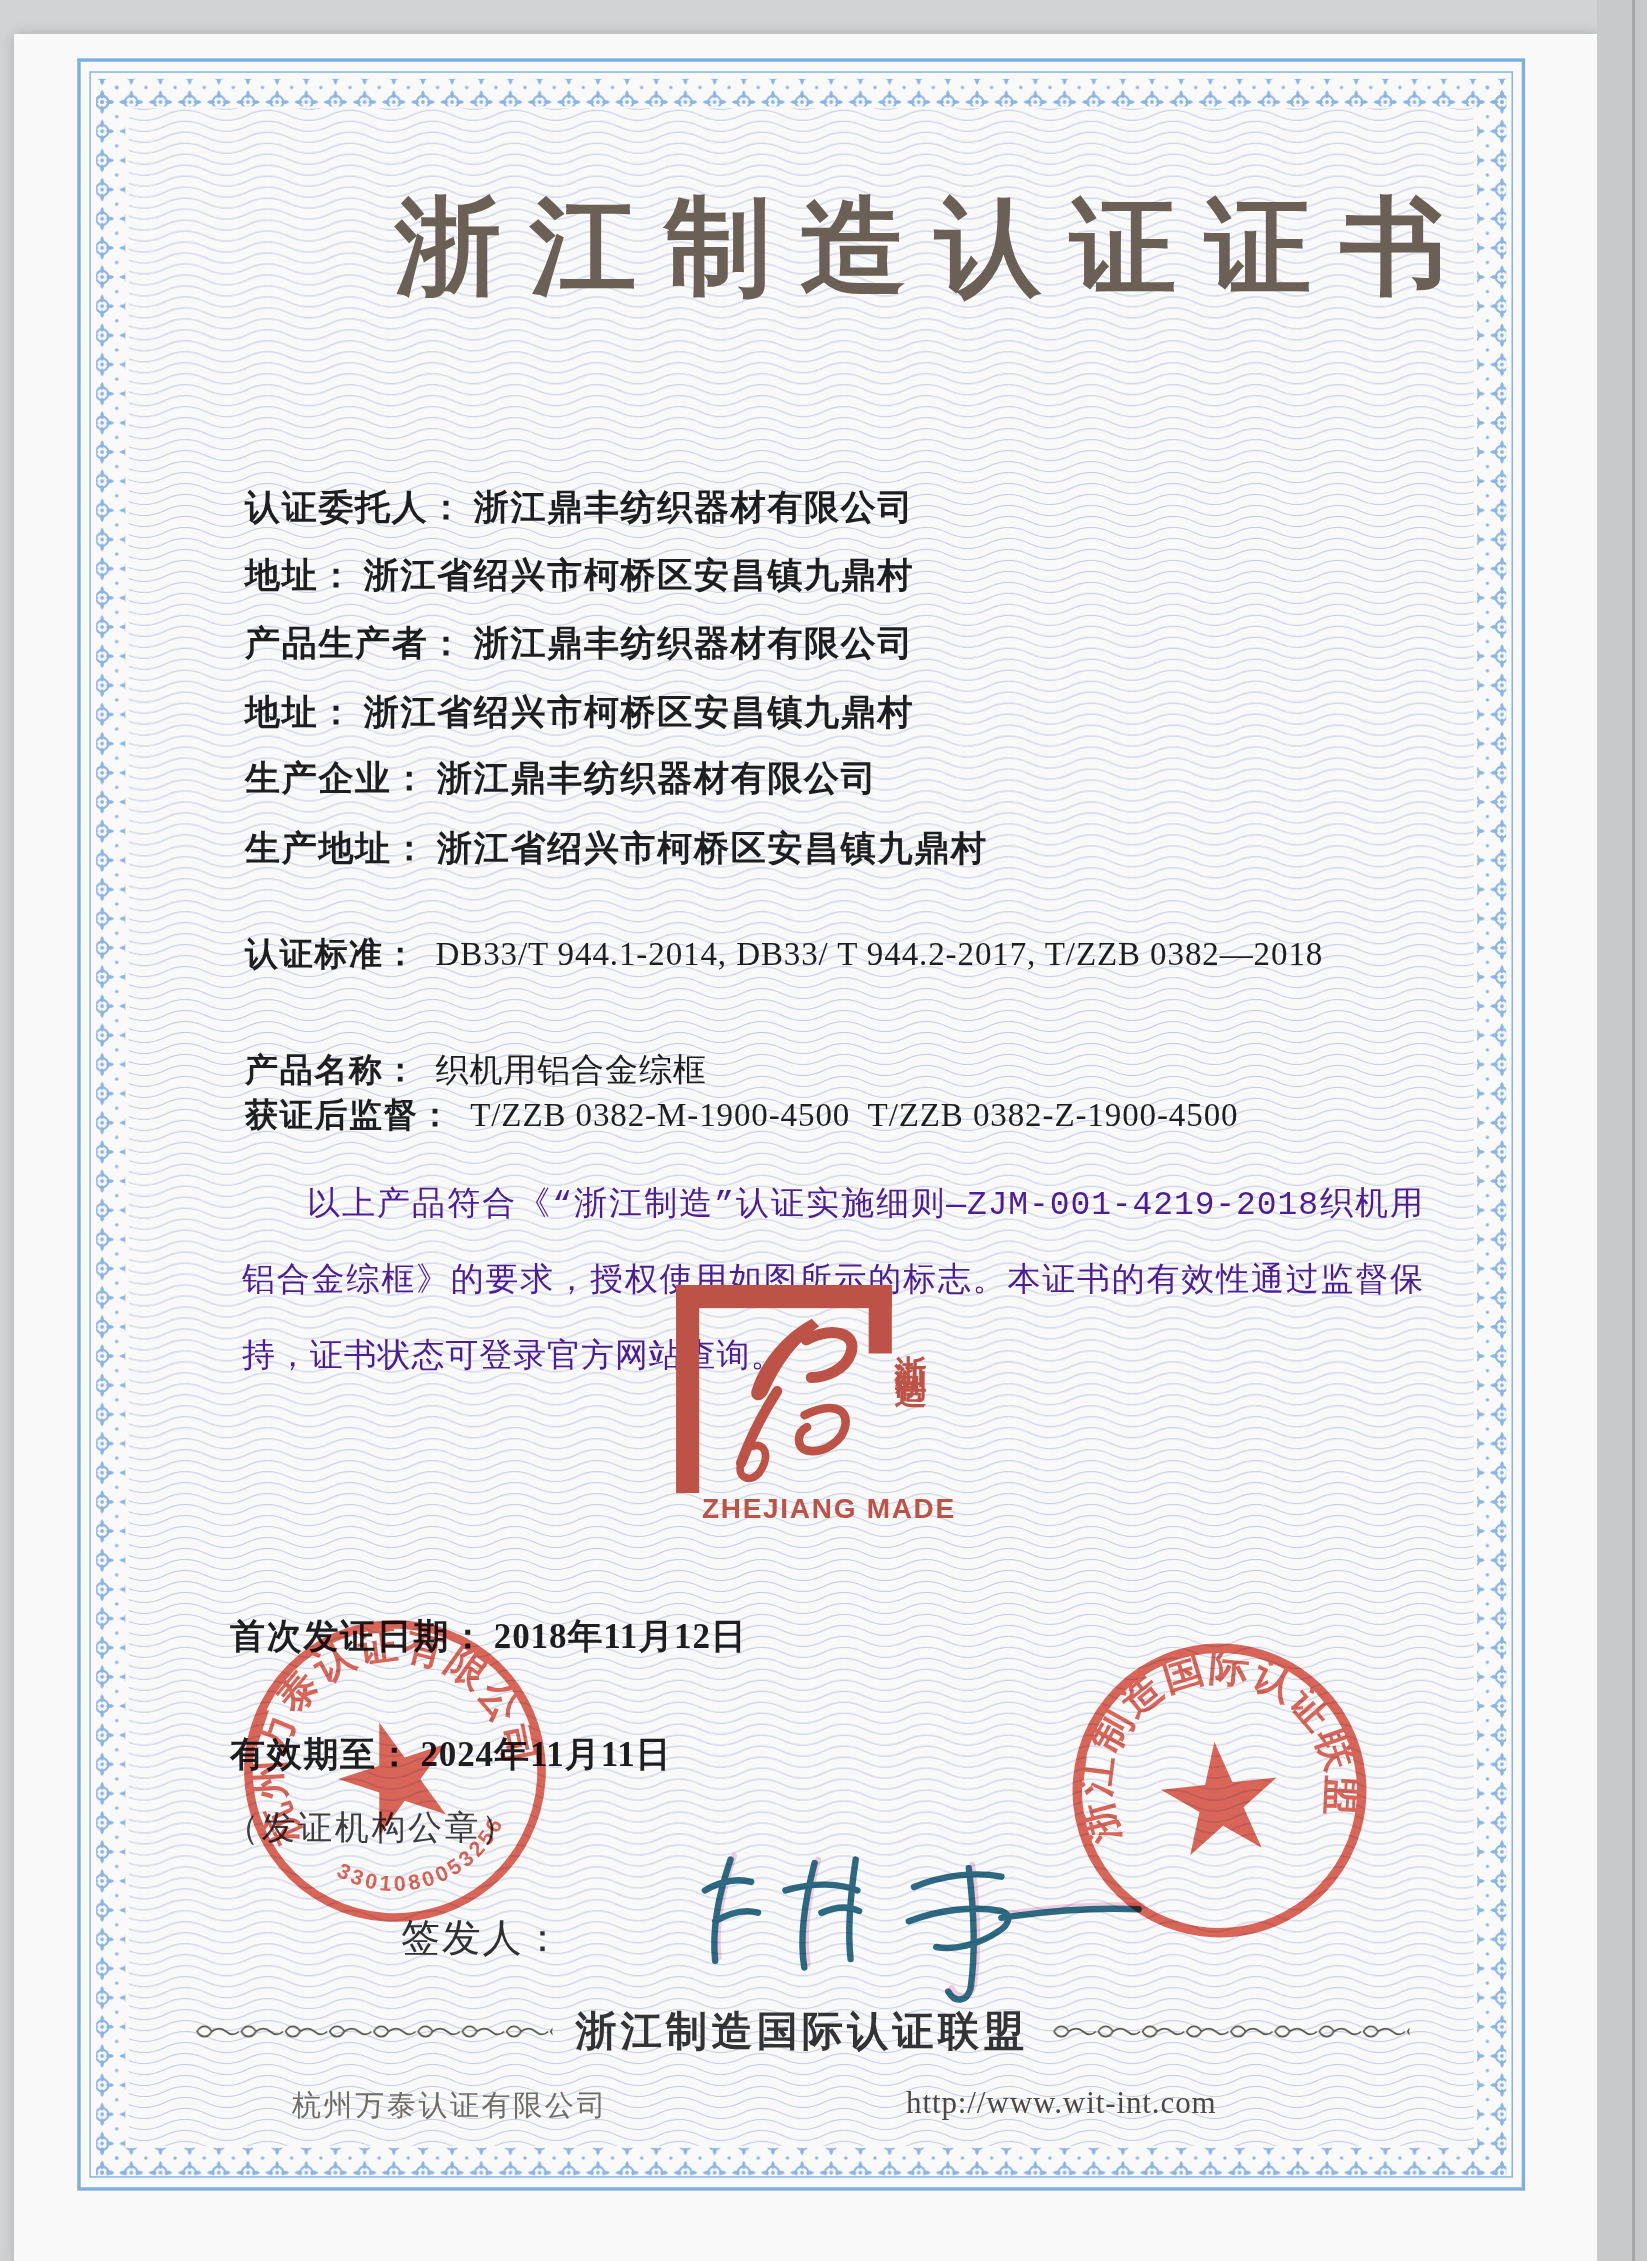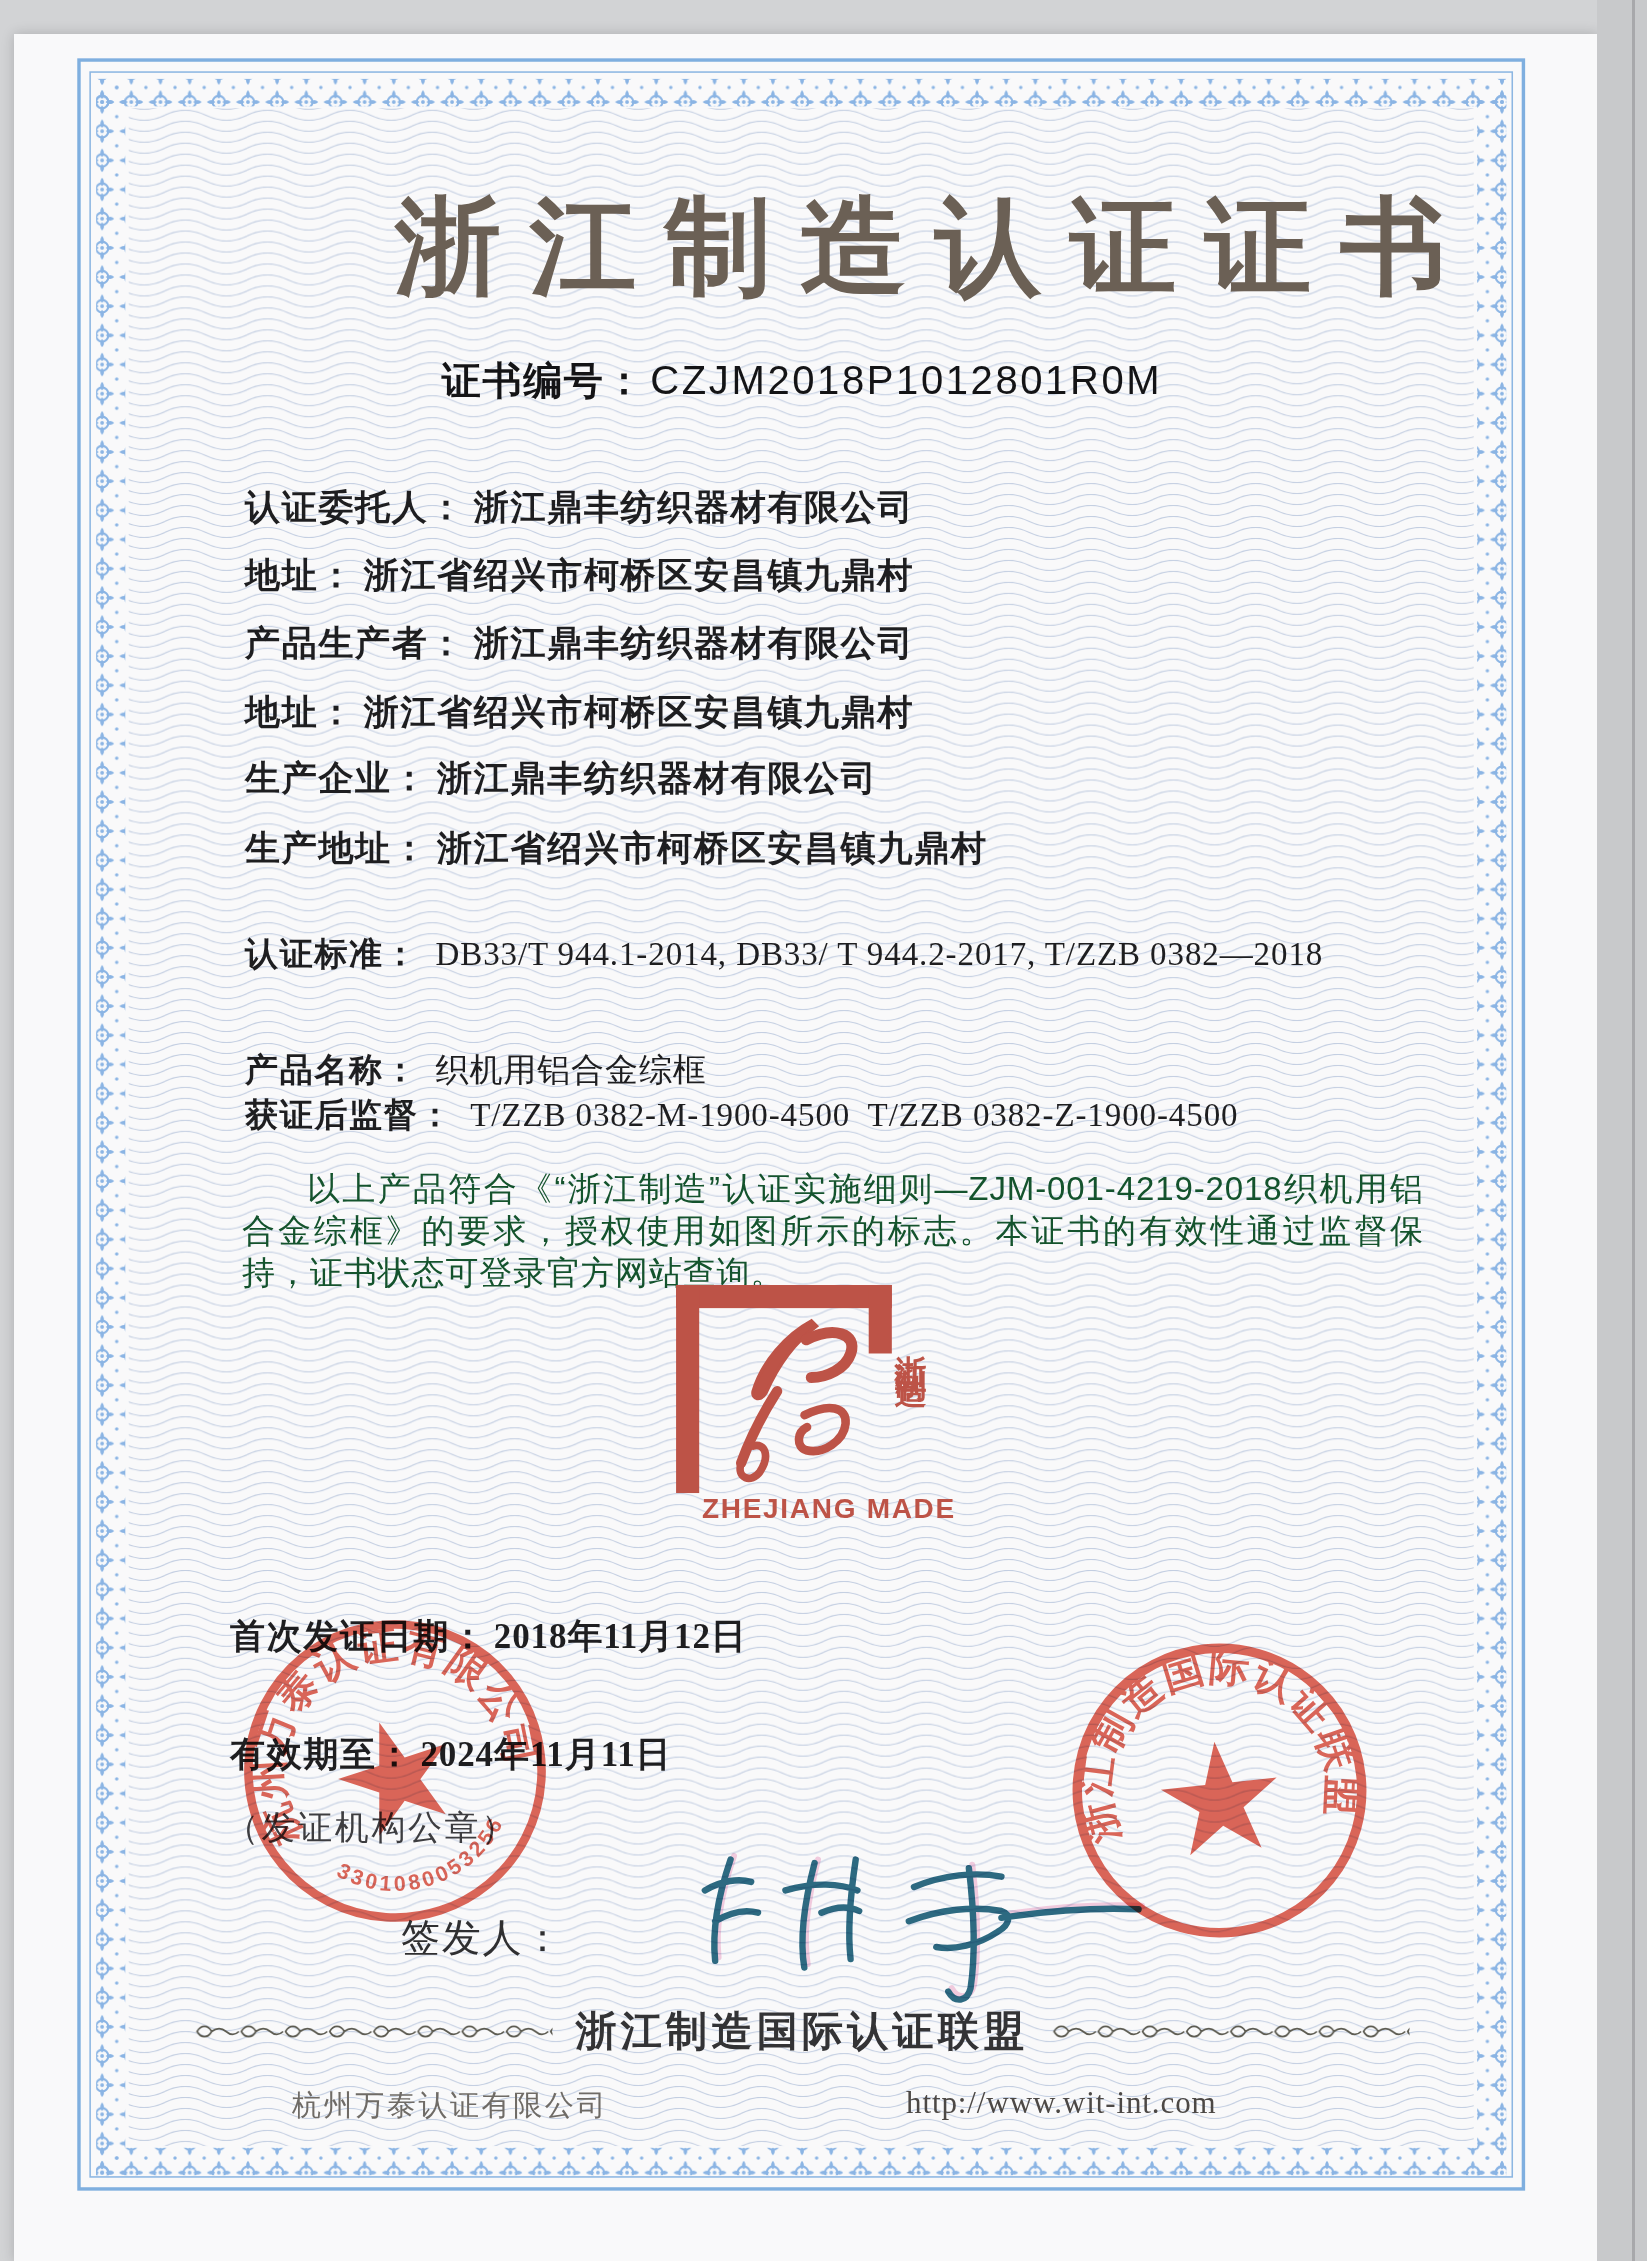--- a/index.html
+++ b/index.html
@@ -20,22 +20,22 @@
   .field{font-size:35px;font-weight:700;font-family:var(--sans);}
   .field .val{margin-left:8.6px;}
   .spec{font-size:33px;}
   .spec .lbl{font-family:var(--sans);}
   .spec .val{font-family:var(--serif);margin-left:17px;letter-spacing:0.9px;}
   #title{left:137px;top:176px;width:1338px;text-align:right;font-family:var(--serif);font-weight:700;
          font-size:106px;letter-spacing:29px;color:#6b6055;text-indent:29px;}
   #certno{left:75px;top:354px;width:1454px;display:flex;justify-content:center;align-items:baseline;color:#141416;}
   #certno .lbl{font-size:39px;}
   #certno .val{font-size:40px;letter-spacing:2.6px;margin-left:5.1px;font-weight:500;}
-  #statement{left:242px;top:1168px;width:1182px;font-family:Liberation Sans, sans-serif;font-size:33px;line-height:42px;
-             color:#14532d;text-align:justify;text-align-last:left;text-indent:65px;letter-spacing:0.9px;}
+  #statement{left:242px;top:1168px;width:1182px;font-family:Liberation Mono, monospace;font-size:33px;line-height:76px;
+             color:#4c1d95;text-align:justify;text-align-last:left;text-indent:65px;letter-spacing:0.9px;}
   .datefield{font-size:35px;}
   .datefield .val{font-family:var(--serif);font-weight:600;margin-left:6.9px;letter-spacing:0.9px;margin-top:39px;}
   #sealnote{left:225px;top:1805px;font-family:var(--serif);font-size:34px;color:#3d3d40;letter-spacing:2.6px;}
   #issuer{left:401px;top:1911px;font-family:var(--serif);font-weight:400;font-size:39px;color:#2f2f31;letter-spacing:1.7px;}
   #alliance-row{left:75px;top:2004px;width:1454px;display:flex;align-items:center;justify-content:center;gap:22px;}
   #alliance-title{font-size:41px;font-weight:700;color:#333335;letter-spacing:4.3px;white-space:nowrap;}
   #footer-left{left:292px;top:2086px;font-family:var(--serif);font-size:29px;color:#6f6b66;letter-spacing:2.6px;}
   #footer-right{left:906px;top:2085px;font-family:var(--serif);font-size:31px;color:#4c4845;letter-spacing:0.9px;}
   #logo{left:676px;top:1285px;width:257px;height:244px;}
   #logo-vert{position:absolute;left:213px;top:45px;writing-mode:vertical-rl;text-orientation:upright;
@@ -79,24 +79,20 @@
     <rect x="105" y="84" width="1658" height="2454" fill="none" stroke="#8cb6e2" stroke-width="1.8"></rect>
 
     <rect x="112" y="92" width="1644" height="32" fill="url(#floral)"></rect>
     <rect x="112" y="2504" width="1644" height="32" fill="url(#floral)"></rect>
     <rect x="112" y="92" width="34" height="2444" fill="url(#floral)"></rect>
     <rect x="1722" y="92" width="34" height="2444" fill="url(#floral)"></rect>
   </svg>
 
   <div id="title" class="abs">浙江制造认证证书</div>
 
-  <div id="certno" class="abs line">
-    <span class="lbl">证书编号：</span>
-    <span class="val">CZJM2018P1012801R0M</span>
-  </div>
 
   <div class="abs line field" style="left:245px;top:484px">
     <span class="lbl">认证委托人：</span><span class="val">浙江鼎丰纺织器材有限公司</span>
   </div>
   <div class="abs line field" style="left:245px;top:552px">
     <span class="lbl">地址：</span><span class="val">浙江省绍兴市柯桥区安昌镇九鼎村</span>
   </div>
   <div class="abs line field" style="left:245px;top:620px">
     <span class="lbl">产品生产者：</span><span class="val">浙江鼎丰纺织器材有限公司</span>
   </div>

